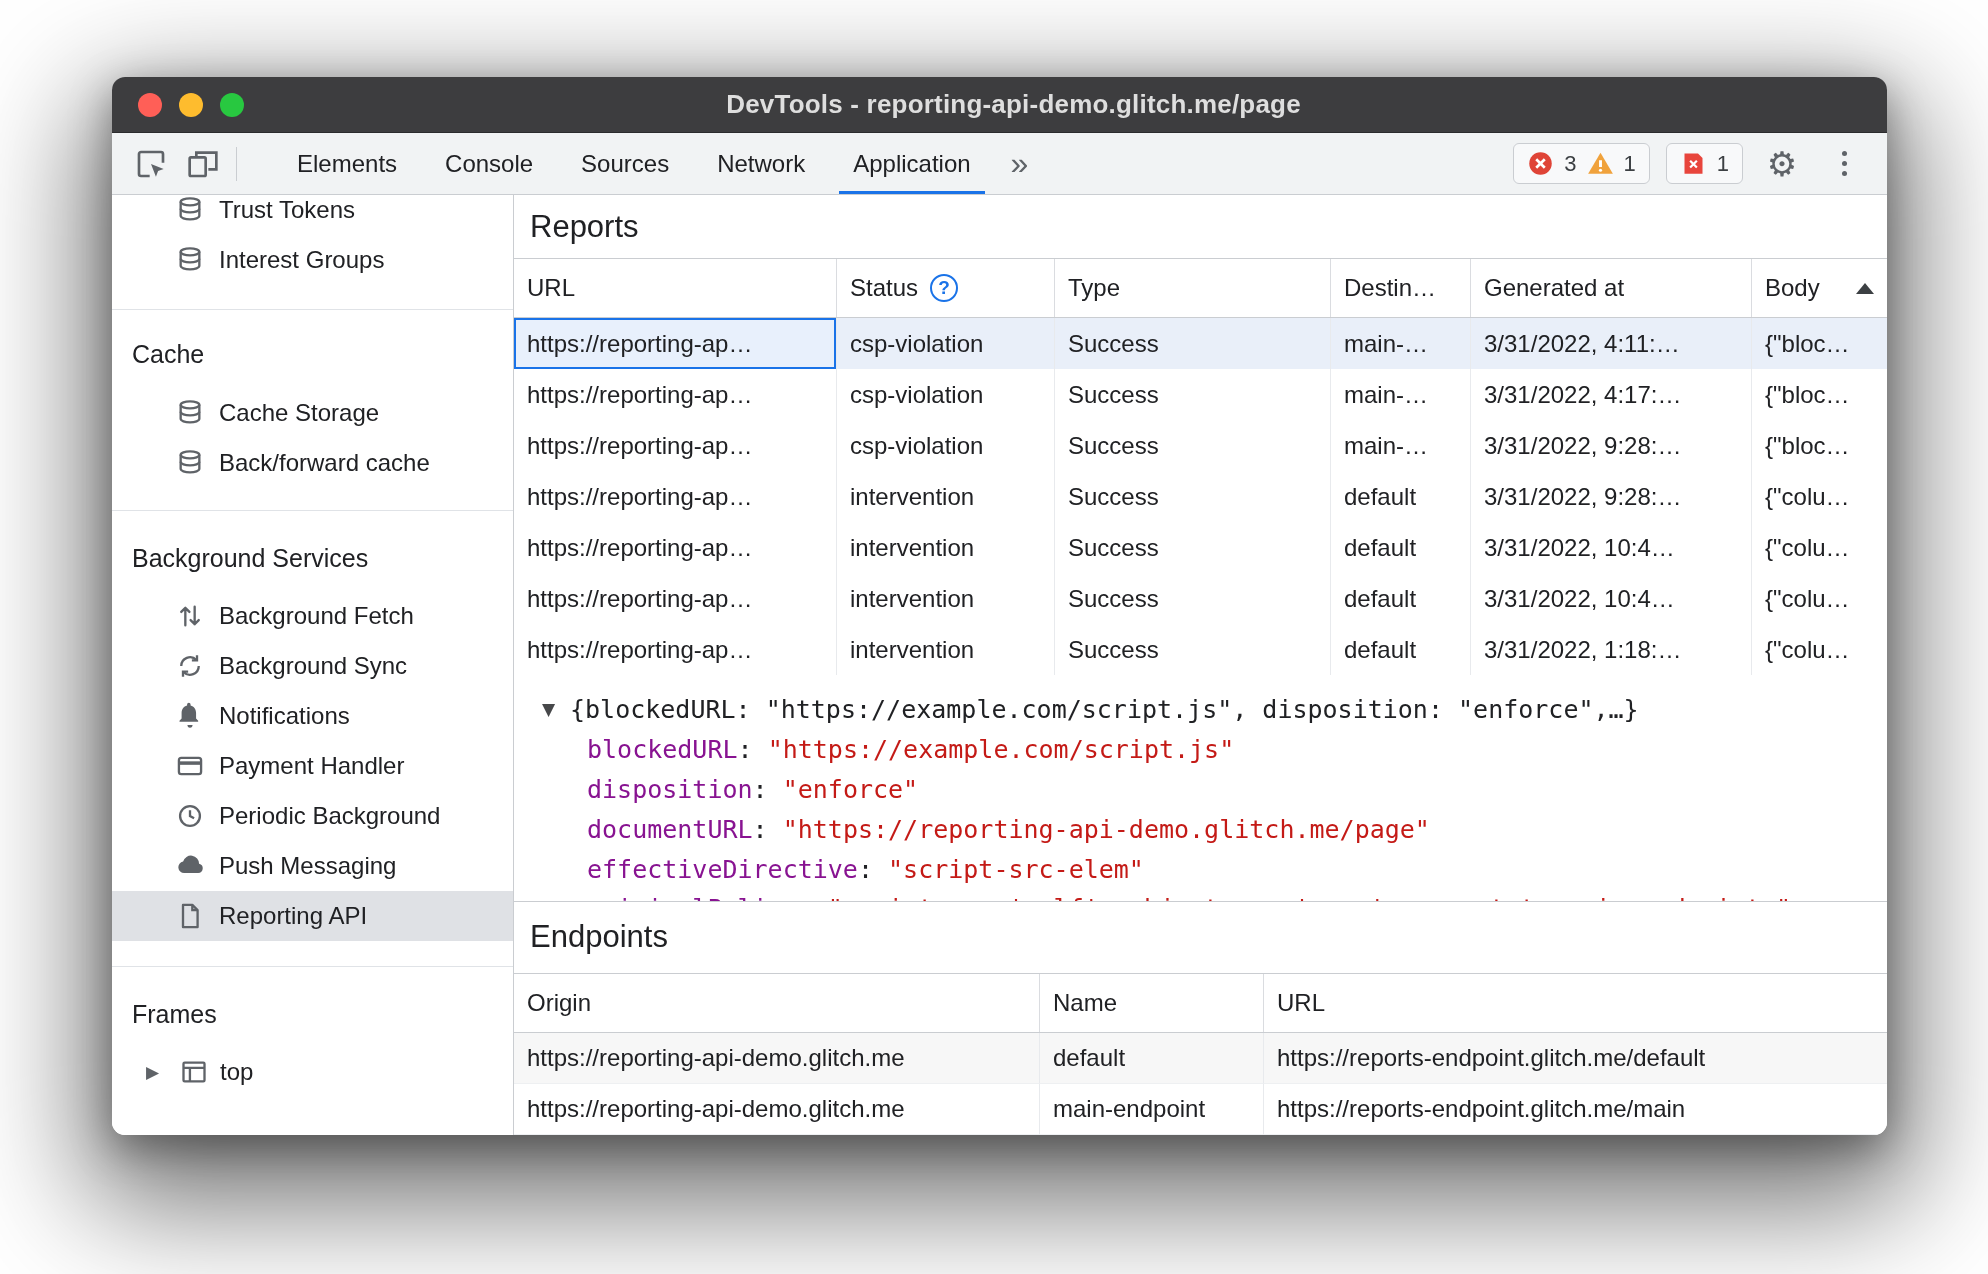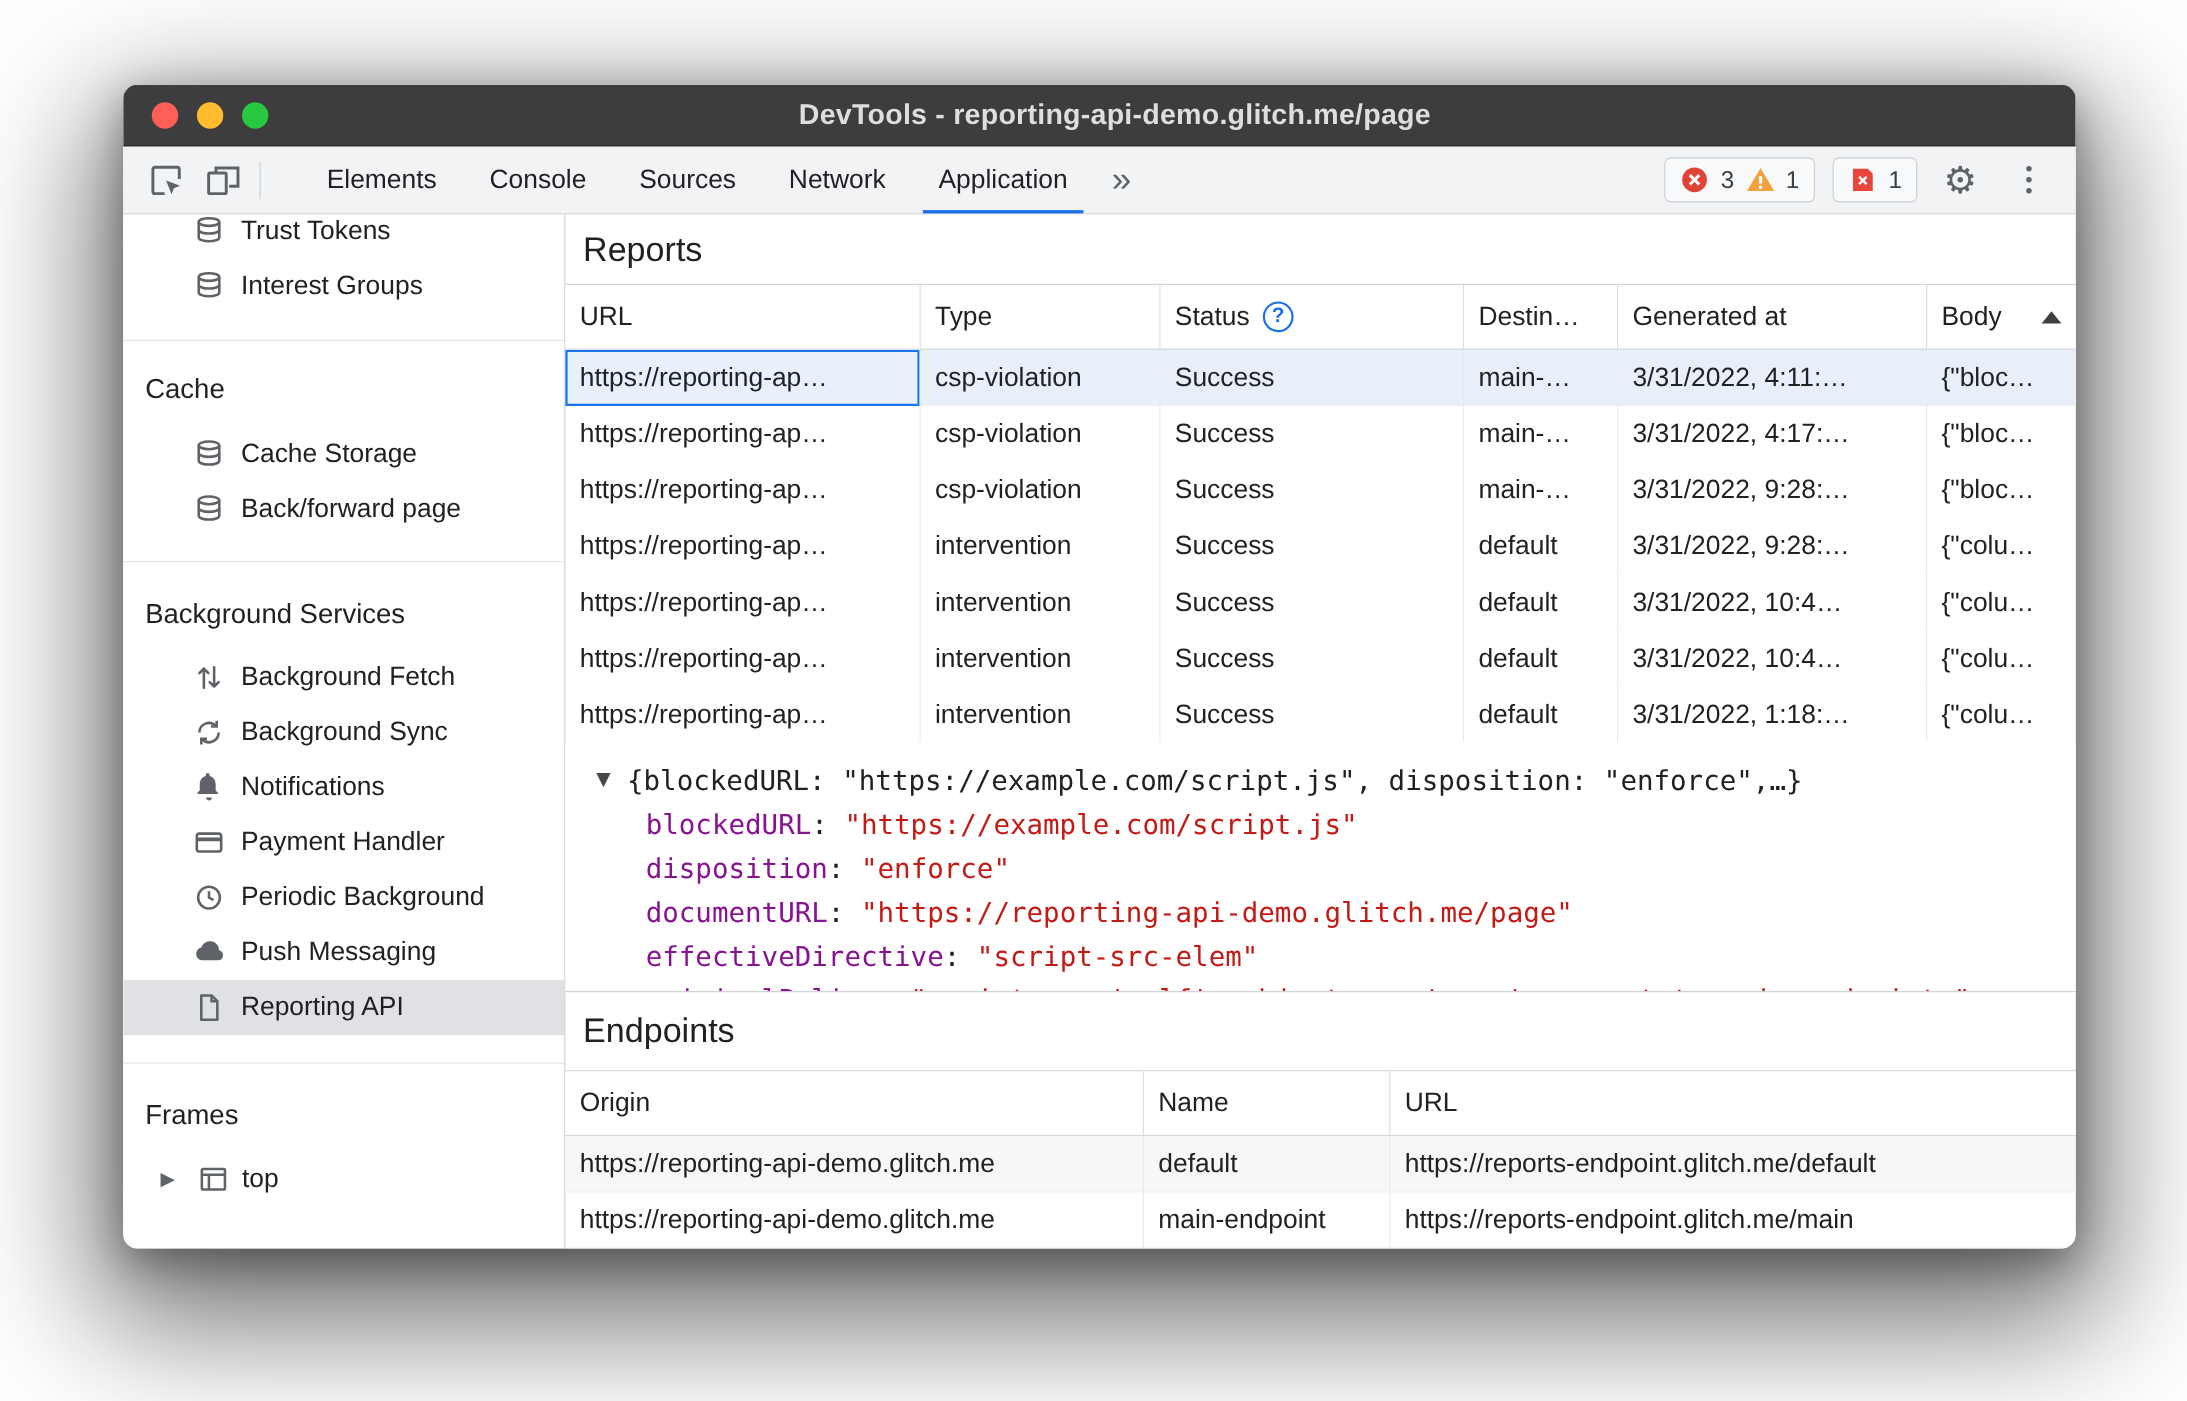--- a/index.html
+++ b/index.html
@@ -297,21 +297,21 @@
       <div class="side-item i-cachestorage">
         <svg class="s-icon">
             <use href="#i-db"></use>
           </svg>
         <span>Cache Storage</span>
       </div>
       <div class="side-item">
         <svg class="s-icon">
             <use href="#i-db"></use>
           </svg>
-        <span>Back/forward page</span>
+        <span>Back/forward cache</span>
       </div>
       <div class="side-divider d2"></div>
       <div class="side-header h-bg">Background Services</div>
       <div class="side-item i-bgfetch">
         <svg class="s-icon">
             <use href="#i-updown"></use>
           </svg>
         <span>Background Fetch</span>
       </div>
       <div class="side-item">
@@ -360,25 +360,25 @@
         <span>top</span>
       </div>
     </aside>
 
     <main class="main">
 
       <div class="section-title rep-title">Reports</div>
 
       <div class="grid-header rep-cols">
         <div class="gh-cell">URL</div>
-        <div class="gh-cell">Type</div>
         <div class="gh-cell">
           <span>Status</span>
           <span class="help-icon">?</span>
         </div>
+        <div class="gh-cell">Type</div>
         <div class="gh-cell">Destin…</div>
         <div class="gh-cell">Generated at</div>
         <div class="gh-cell gh-body">
           <span>Body</span>
           <span class="sort-up"></span>
         </div>
       </div>
 
       <div class="grid">
 

